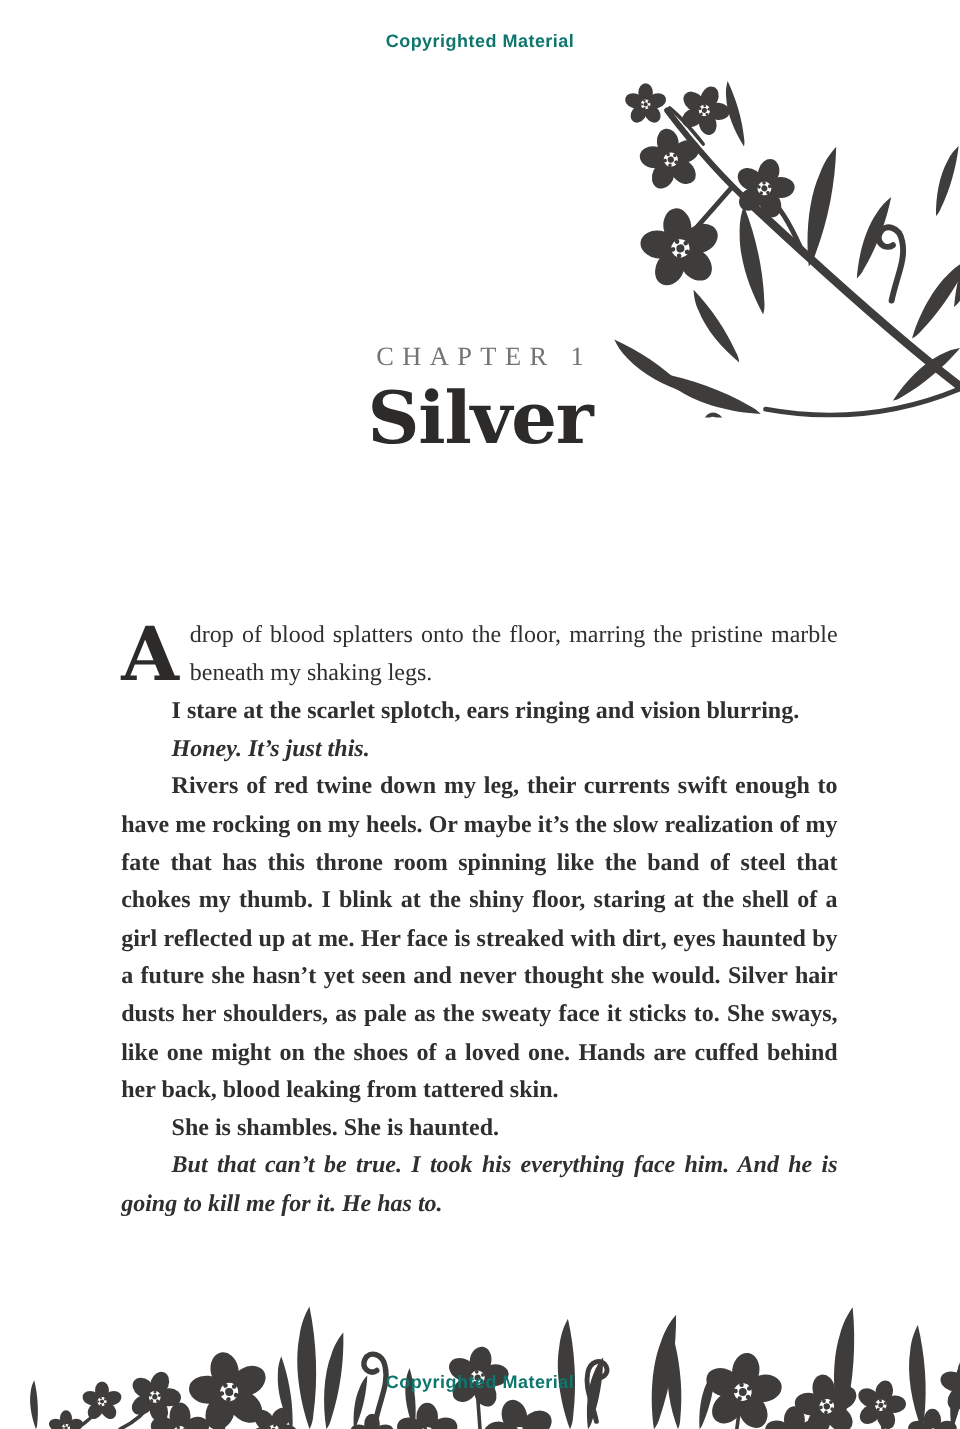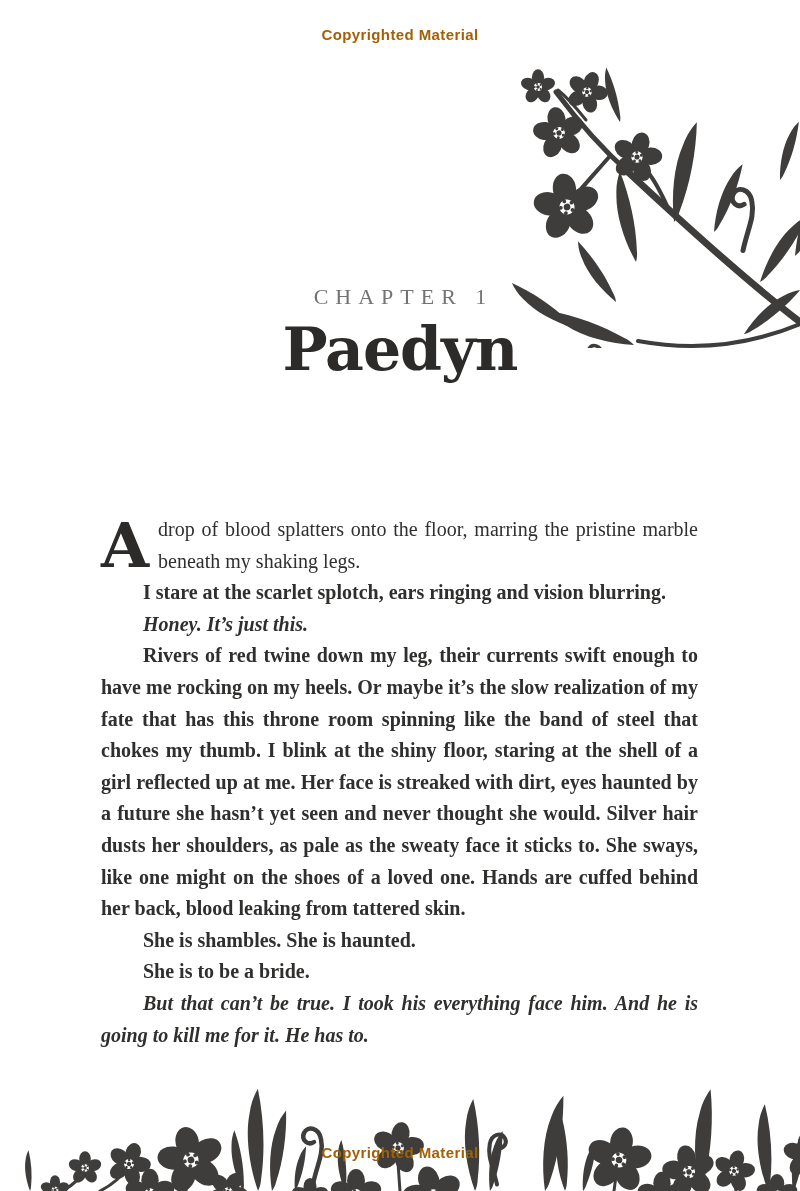--- a/index.html
+++ b/index.html
@@ -4,21 +4,21 @@
 <style>
   html,body{margin:0;padding:0;background:#e9e9e9;}
   .page{
     position:relative;width:800px;height:1191px;margin:0 auto;
     background:#ffffff;overflow:hidden;
     font-family:"Liberation Serif",serif;
   }
   .watermark{
     position:absolute;left:0;width:100%;text-align:center;
     font-family:"Liberation Sans",sans-serif;font-weight:700;
-    font-size:15px;color:#a16207;letter-spacing:0.4px;
+    font-size:15px;color:#0f766e;letter-spacing:0.4px;
   }
   .watermark.top{top:26px;}
   .watermark.bottom{top:1144px;z-index:6;}
   .kicker{
     position:absolute;top:284px;left:0;width:100%;text-align:center;
     font-size:22px;letter-spacing:7px;color:#737373;
     padding-left:7px;box-sizing:border-box;
   }
   .chapter-title{
     position:absolute;top:314px;left:0;width:100%;text-align:center;
@@ -105,29 +105,28 @@
     <g>
       <use href="#fl" transform="translate(30,27) scale(0.42)"></use>
       <use href="#fl" transform="translate(79,32) scale(0.5) rotate(22)"></use>
       <use href="#fl" transform="translate(51,73) scale(0.62) rotate(-10)"></use>
       <use href="#fl" transform="translate(129,97) scale(0.6) rotate(15)"></use>
       <use href="#fl" transform="translate(59,147) scale(0.8) rotate(-8)"></use>
     </g>
   </svg>
 
   <div class="kicker">CHAPTER 1</div>
-  <div class="chapter-title">Paedyn</div>
+  <div class="chapter-title">Silver</div>
 
   <div class="bodytext">
     <p class="para"><span class="dropcap">A</span><span>drop of blood splatters onto the floor, marring the pristine marble beneath my shaking legs.</span></p>
     <p class="para indent">I stare at the scarlet splotch, ears ringing and vision blurring.</p>
     <p class="para indent italic">Honey. It’s just this.</p>
     <p class="para indent">Rivers of red twine down my leg, their currents swift enough to have me rocking on my heels. Or maybe it’s the slow realization of my fate that has this throne room spinning like the band of steel that chokes my thumb. I blink at the shiny floor, staring at the shell of a girl reflected up at me. Her face is streaked with dirt, eyes haunted by a future she hasn’t yet seen and never thought she would. Silver hair dusts her shoulders, as pale as the sweaty face it sticks to. She sways, like one might on the shoes of a loved one. Hands are cuffed behind her back, blood leaking from tattered skin.</p>
     <p class="para indent">She is shambles. She is haunted.</p>
-    <p class="para indent">She is to be a bride.</p>
     <p class="para indent italic">But that can’t be true. I took his everything face him. And he is going to kill me for it. He has to.</p>
   </div>
 
   <svg class="floral-bb" viewBox="0 0 800 108">
     <g stroke="currentColor" fill="none" stroke-linecap="round" stroke-width="3">
       <path d="M190,78 L186,108"></path>
       <path d="M397,66 L400,108"></path>
       <path d="M618,78 L614,108"></path>
       <path d="M128,84 C120,96 110,103 100,108"></path>
       <path d="M688,90 L684,108"></path>

